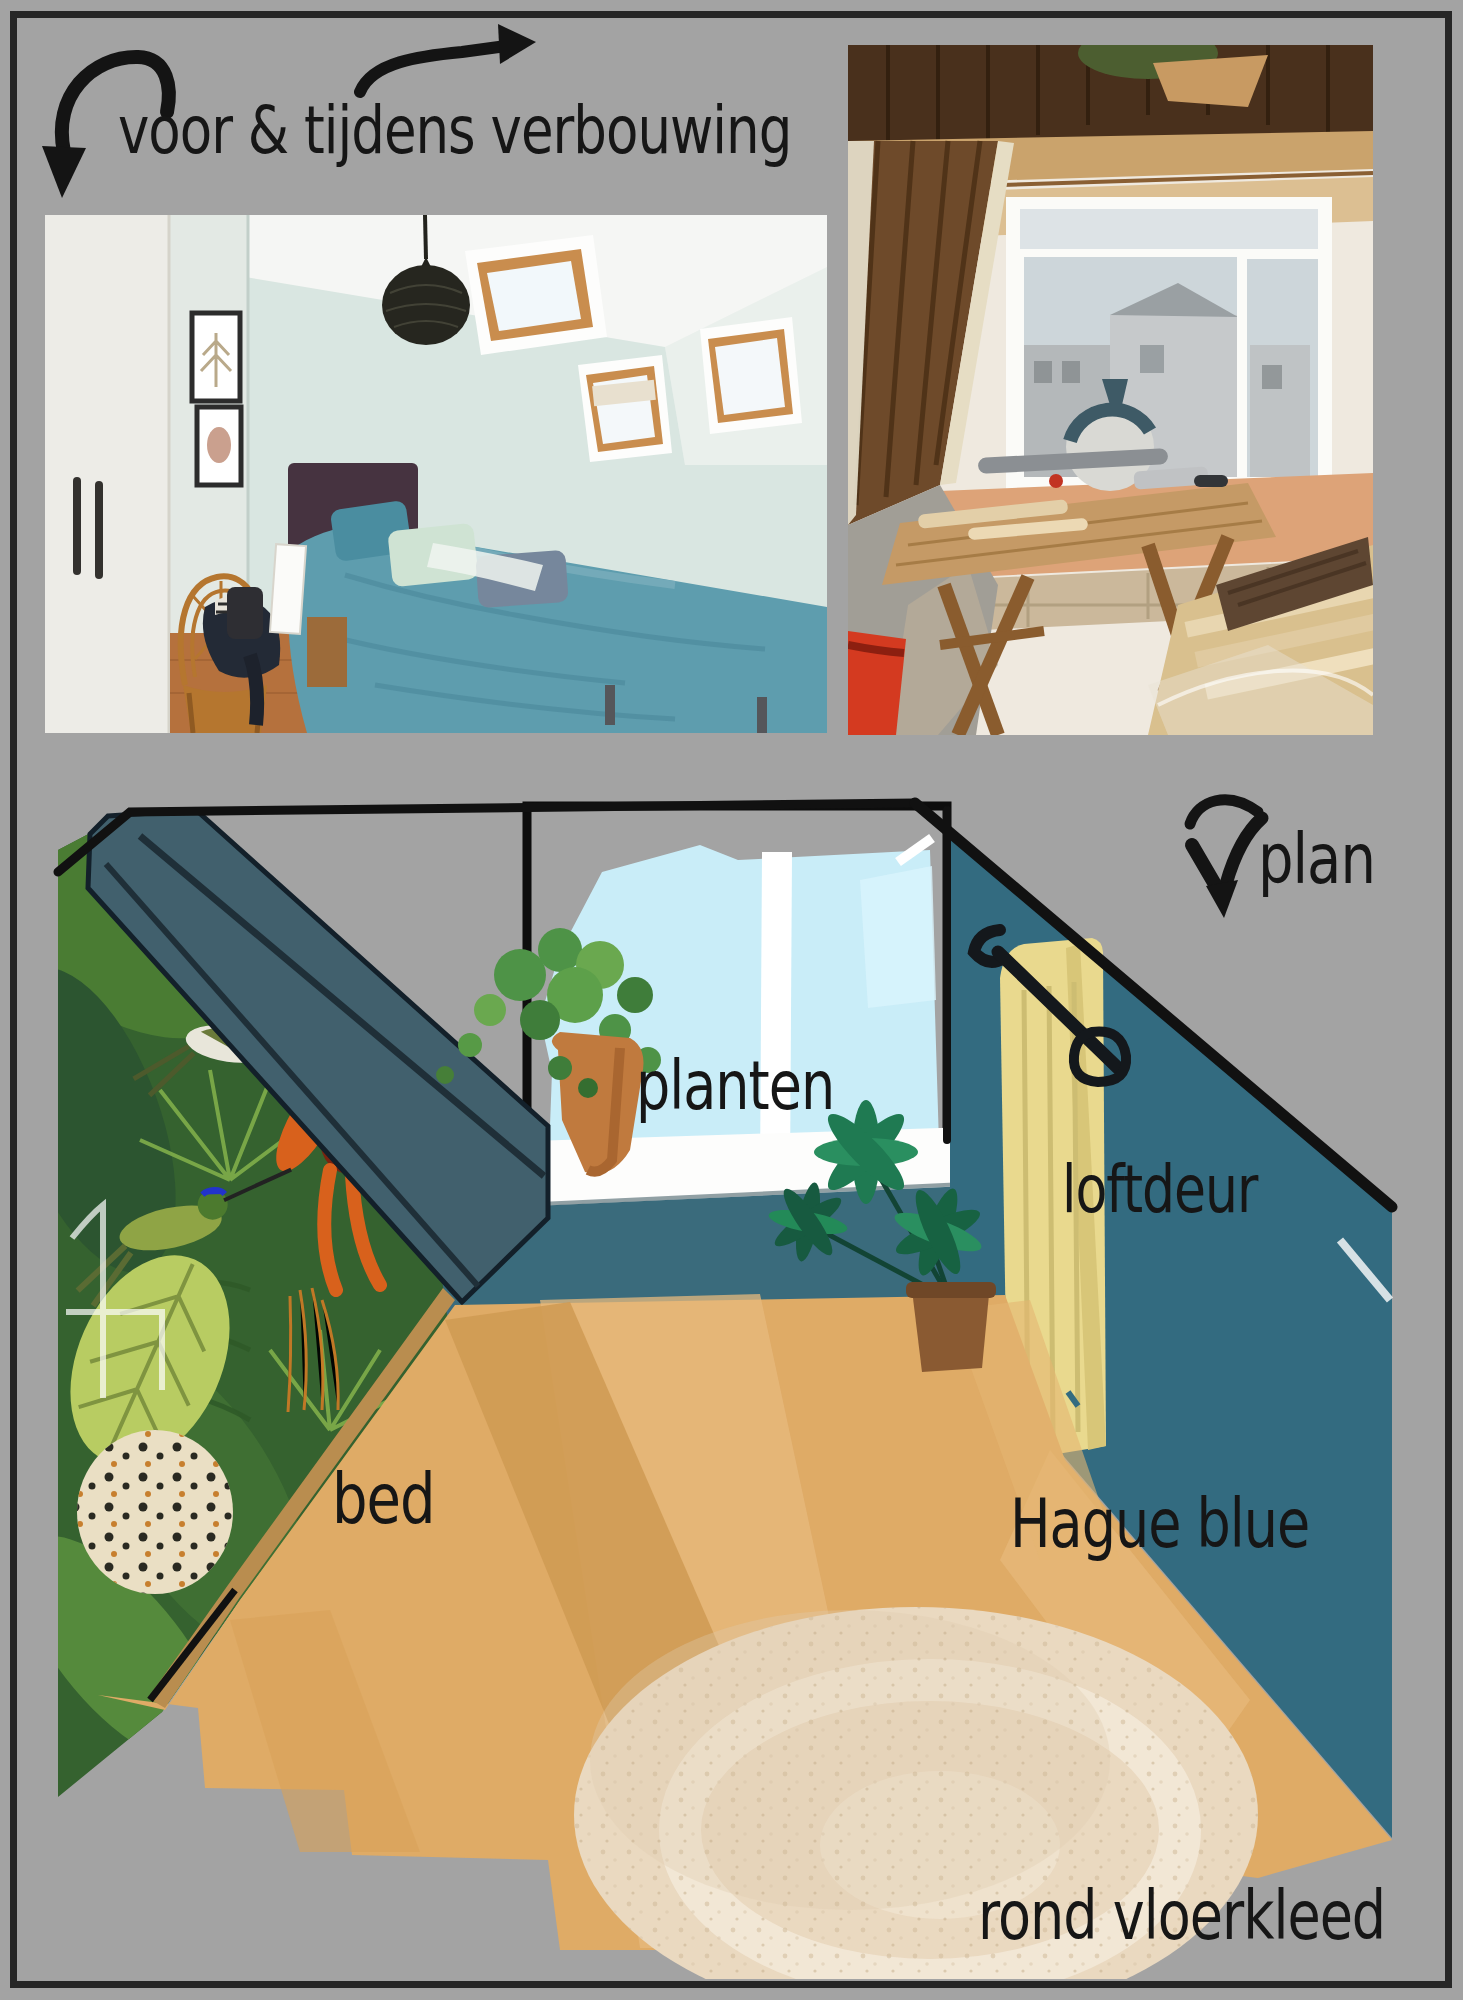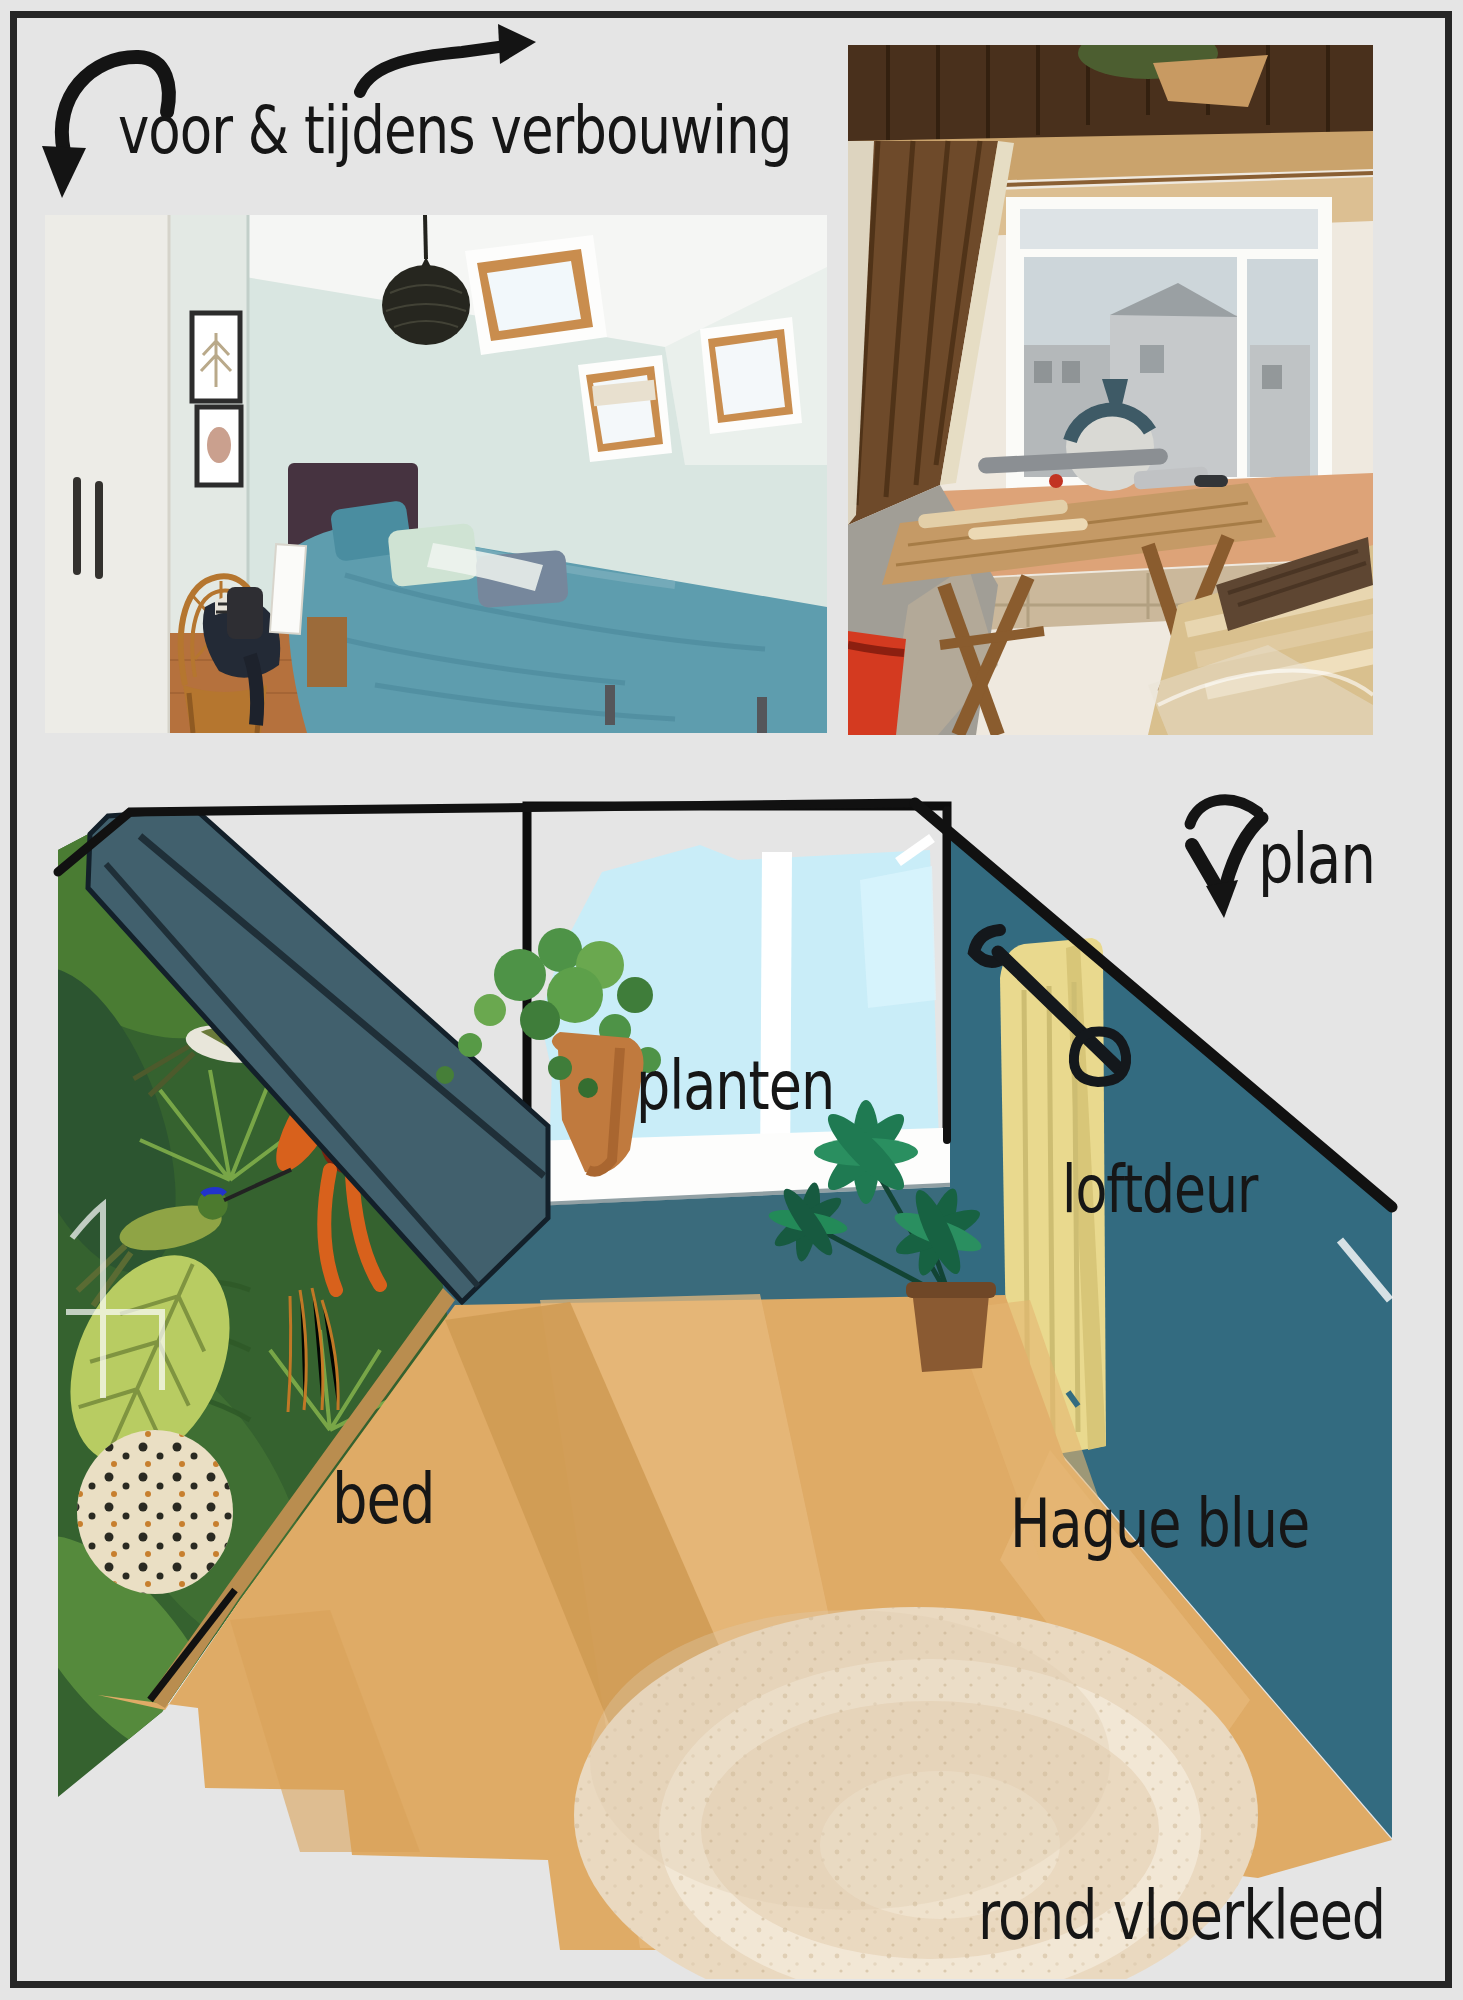--- a/index.html
+++ b/index.html
@@ -1,16 +1,16 @@
 <!DOCTYPE html>
 <html><head>
 <meta charset="utf-8">
 <style>
   html,body{margin:0;padding:0;background:#ffffff;}
-  #page{position:relative;width:1463px;height:2000px;background:#e5e5e5;overflow:hidden;
+  #page{position:relative;width:1463px;height:2000px;background:#a3a3a3;overflow:hidden;
         font-family:"DejaVu Sans",sans-serif;}
   #frame{position:absolute;left:10px;top:11px;width:1442px;height:1977px;
          border:7px solid #262626;box-sizing:border-box;z-index:60;pointer-events:none;}
   .abs{position:absolute;}
   .label{position:absolute;font-family:"DejaVu Sans",sans-serif;color:#161616;
          white-space:nowrap;letter-spacing:-1px;transform:scaleY(1.25);
          transform-origin:0 0;z-index:40;font-weight:500;}
   svg{display:block;}
 </style>
 </head>

